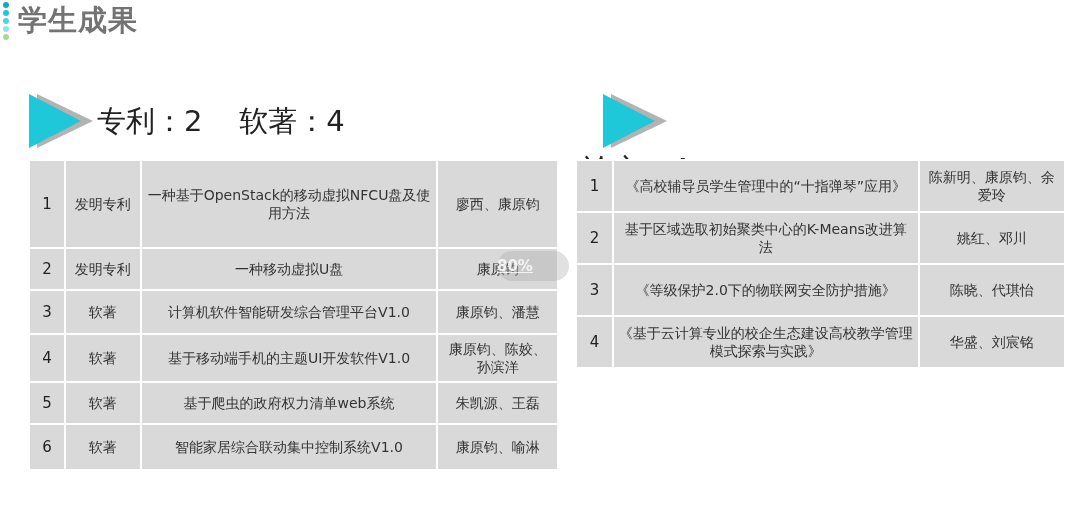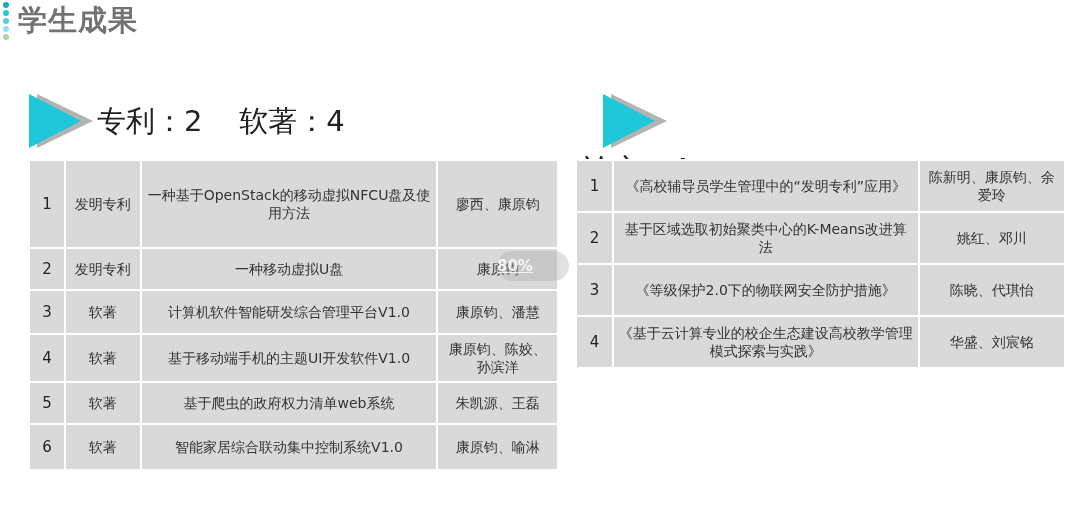--- a/index.html
+++ b/index.html
@@ -114,21 +114,21 @@
 
 <table style="left:575px; top:159px; width:491px;">
   <colgroup>
       <col style="width:37px">
       <col style="width:307px">
       <col style="width:147px">
     </colgroup>
   <tbody>
       <tr style="height:52px">
     <td class="num">1</td>
-    <td>《高校辅导员学生管理中的“发明专利”应用》</td>
+    <td>《高校辅导员学生管理中的“十指弹琴”应用》</td>
     <td>陈新明、康原钧、余爱玲</td>
   </tr>
   <tr style="height:52px">
     <td class="num">2</td>
     <td>基于区域选取初始聚类中心的K-Means改进算法</td>
     <td>姚红、邓川</td>
   </tr>
   <tr style="height:52px">
     <td class="num">3</td>
     <td>《等级保护2.0下的物联网安全防护措施》</td>

